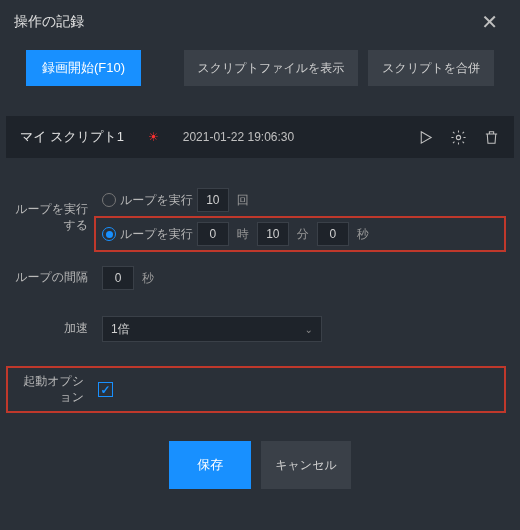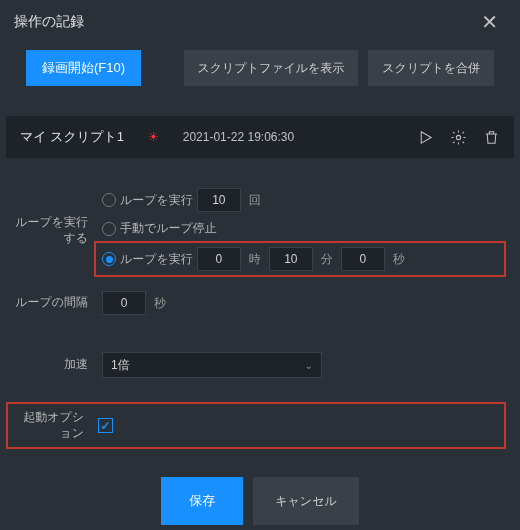--- a/index.html
+++ b/index.html
@@ -20,31 +20,31 @@
 .ic svg{width:17px;height:17px;stroke:#c0c0c0;fill:none;stroke-width:1.5}
 .settings{padding:14px 14px 8px}
 .row{display:flex;align-items:center;margin-bottom:10px;min-height:30px}
 .lbl{width:88px;text-align:right;padding-right:14px;font-size:12px;color:#b8b8b8;line-height:1.3}
 .opts{flex:1}
 .radio-row{display:flex;align-items:center;gap:4px;padding:4px 0}
 .radio{width:14px;height:14px;border:1.5px solid #777;border-radius:50%;display:inline-flex;align-items:center;justify-content:center;cursor:pointer}
 .radio.sel{border-color:#1890ff}
 .radio.sel::after{content:"";width:7px;height:7px;background:#1890ff;border-radius:50%}
 .rlabel{font-size:12px;color:#b8b8b8}
-.numin{background:#1e232a;border:1px solid #3a4048;color:#d0d0d0;width:44px;height:24px;text-align:center;font-size:12px}
+.numin{background:#1e232a;border:1px solid #3a4048;color:#d0d0d0;width:32px;height:24px;text-align:center;font-size:12px}
 .unit{font-size:12px;color:#999;margin:0 4px}
 .hl{border:2px solid #c0382b;padding:4px 6px;margin-left:-8px}
 .checkbox{width:15px;height:15px;border:1.5px solid #1890ff;display:inline-flex;align-items:center;justify-content:center;cursor:pointer;background:transparent}
 .checkbox.chk::after{content:"✓";color:#1890ff;font-size:12px;font-weight:bold;line-height:1}
 .checkbox.empty{border-color:#555}
 .select{background:#1e232a;border:1px solid #3a4048;color:#d0d0d0;width:220px;height:26px;padding:8px 8px;font-size:12px;display:flex;align-items:center;justify-content:space-between;cursor:pointer}
 .chev{font-size:10px;color:#888}
 .footer{display:flex;justify-content:center;gap:10px;padding:10px 0 14px}
 .btn-save{background:#1890ff;color:#fff;border:none;padding:15px 28px;font-size:13px;cursor:pointer}
-.btn-cancel{background:#3a4048;color:#d0d0d0;border:none;padding:8px 22px;font-size:12px;cursor:pointer}
+.btn-cancel{background:#3a4048;color:#d0d0d0;border:none;padding:8px 14px;font-size:12px;cursor:pointer}
 </style>
 </head>
 <body>
 
 <div class="titlebar">
   <span class="titlebar-title">操作の記録</span>
   <span class="close-btn">✕</span>
 </div>
 
 <div class="toolbar">
@@ -81,24 +81,20 @@
 <div class="settings">
   <div class="row">
     <div class="lbl">ループを実行する</div>
     <div class="opts">
       <div class="radio-row">
         <span class="radio"></span>
         <span class="rlabel">ループを実行</span>
         <input class="numin" value="10" style="">
         <span class="unit">回</span>
       </div>
-      <div class="radio-row">
-        <span class="radio"></span>
-        <span class="rlabel">手動でループ停止</span>
-      </div>
       <div class="radio-row hl">
         <span class="radio sel"></span>
         <span class="rlabel">ループを実行</span>
         <input class="numin" value="0" style="">
         <span class="unit">時</span>
         <input class="numin" value="10" style="">
         <span class="unit">分</span>
         <input class="numin" value="0" style="">
         <span class="unit">秒</span>
       </div>
@@ -106,21 +102,21 @@
   </div>
 
   <div class="row">
     <div class="lbl">ループの間隔</div>
     <div class="opts radio-row">
       <input class="numin" value="0" style="">
       <span class="unit">秒</span>
     </div>
   </div>
 
-  <div class="row" style="margin-top:31px">
+  <div class="row" style="margin-top:20px">
     <div class="lbl">加速</div>
     <div class="opts">
       <div class="select">
         <span>1倍</span>
         <span class="chev">⌄</span>
       </div>
     </div>
   </div>
 
   <div class="row hl" style="margin-top:22px;padding:6px 8px">

